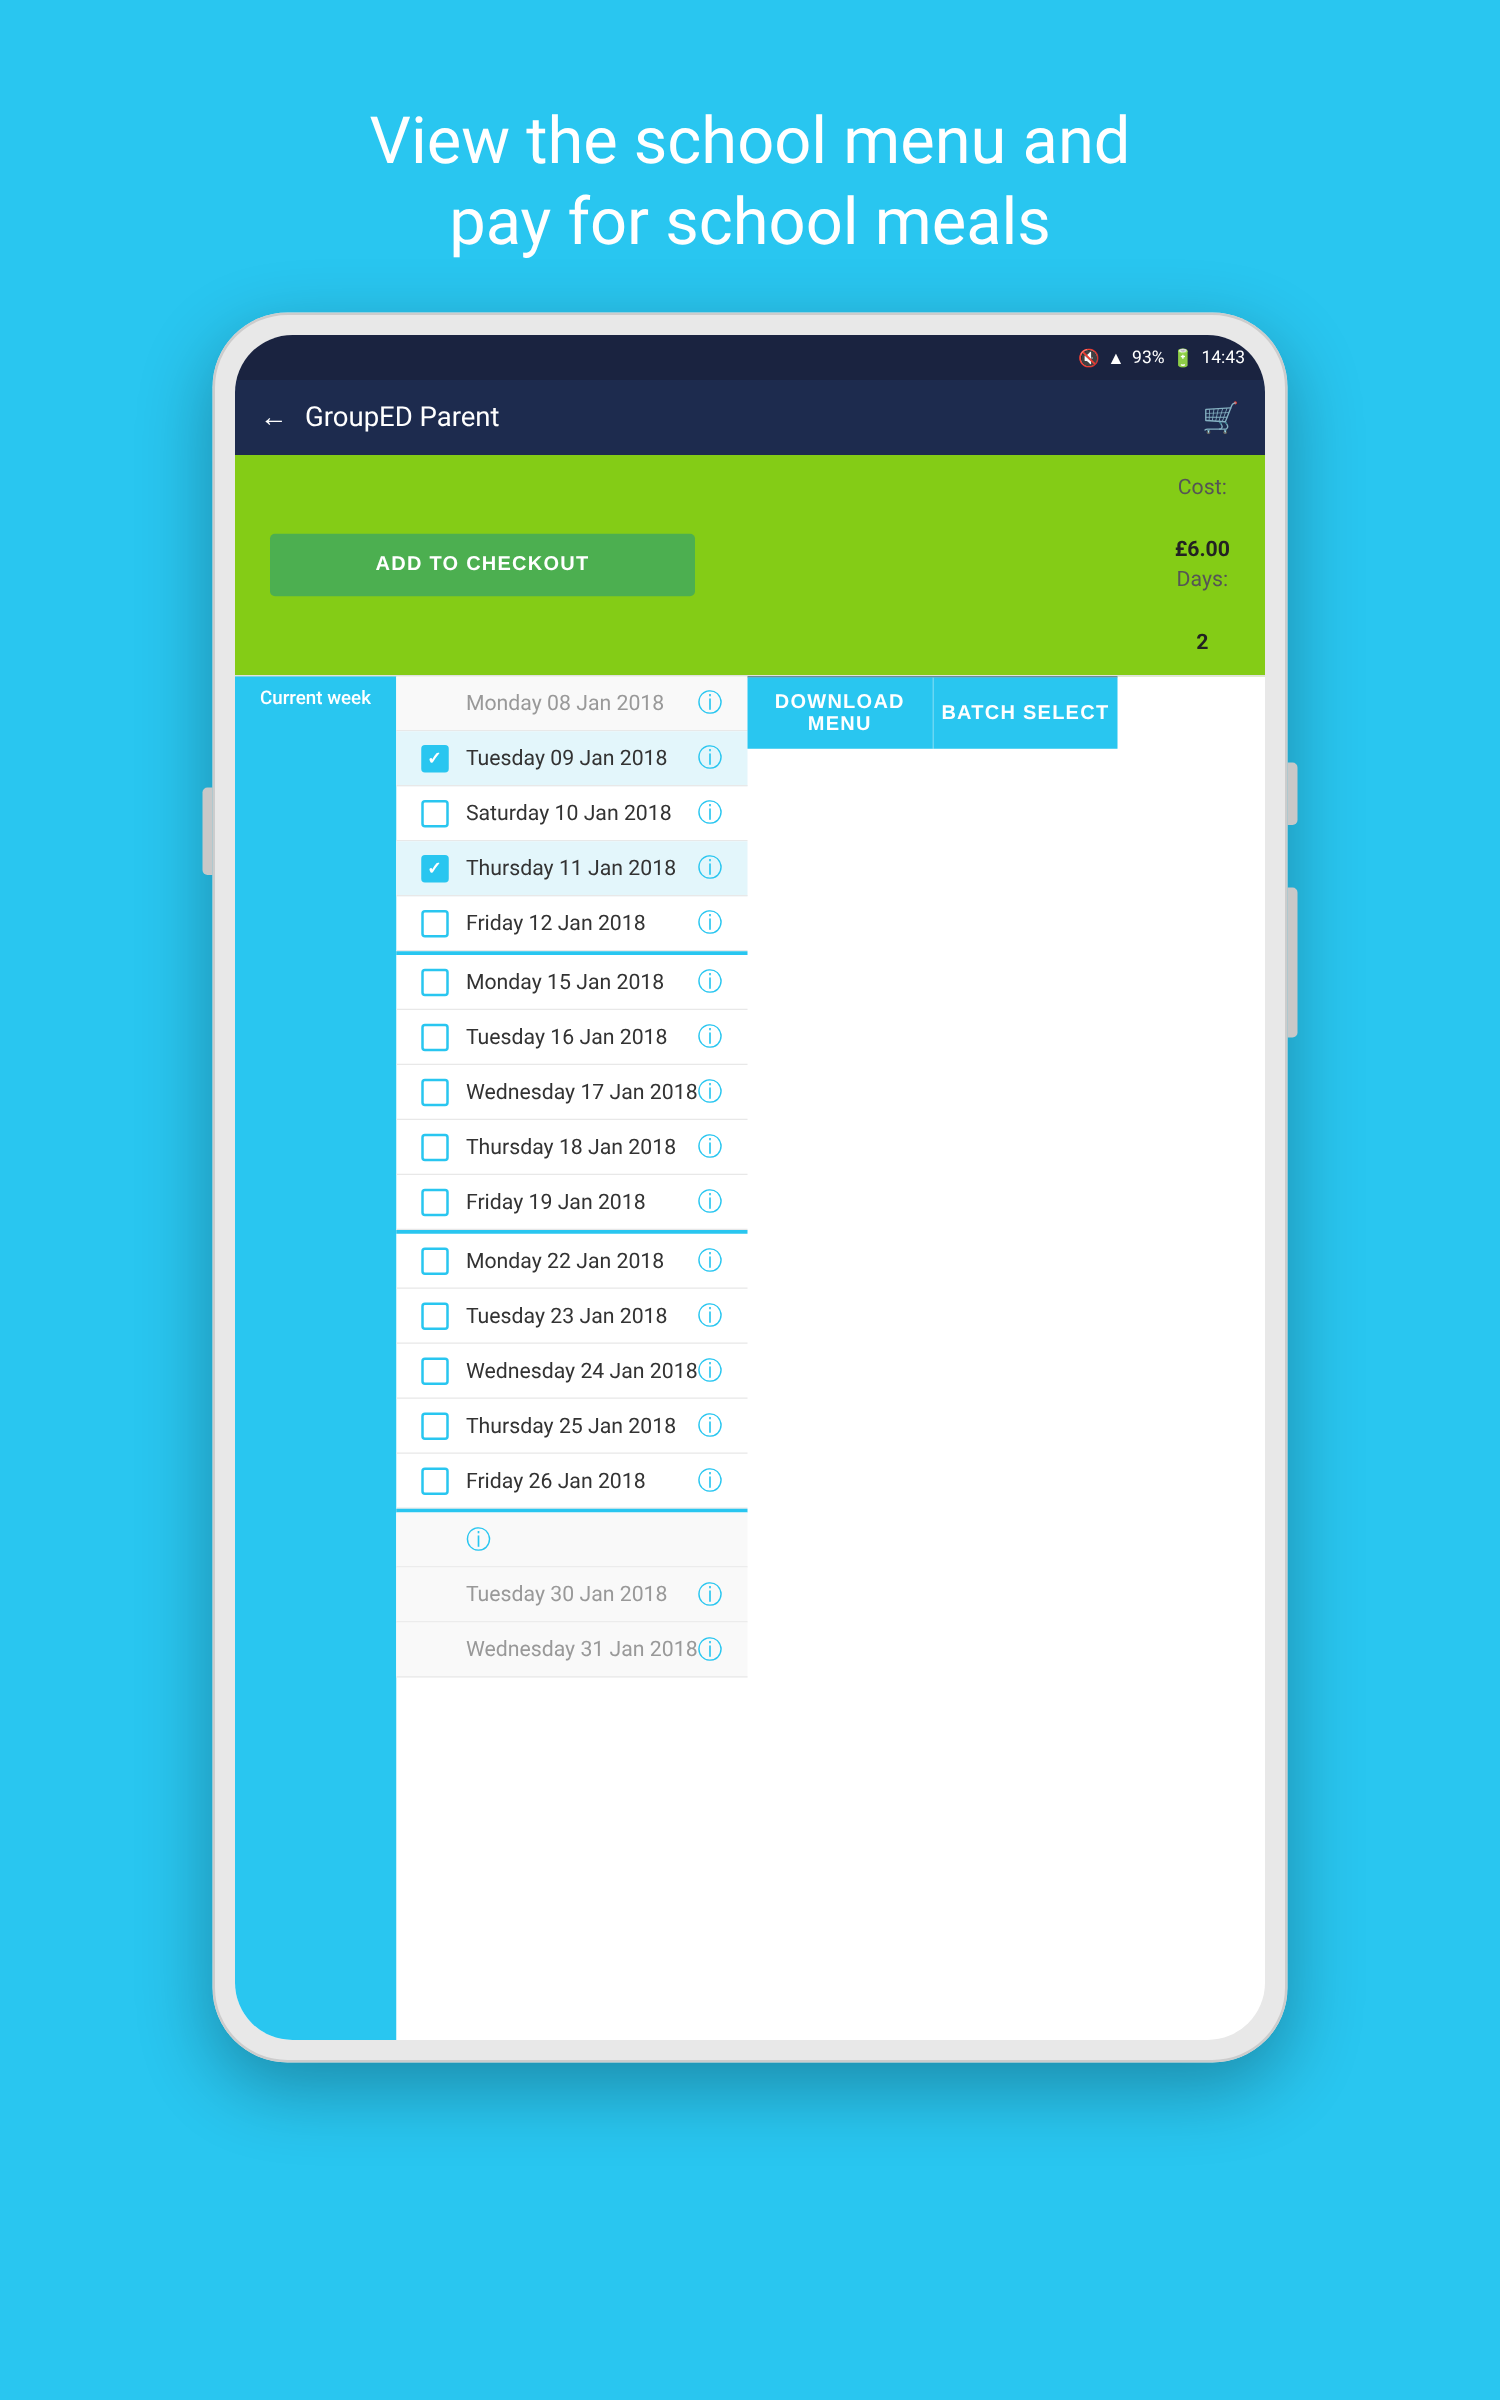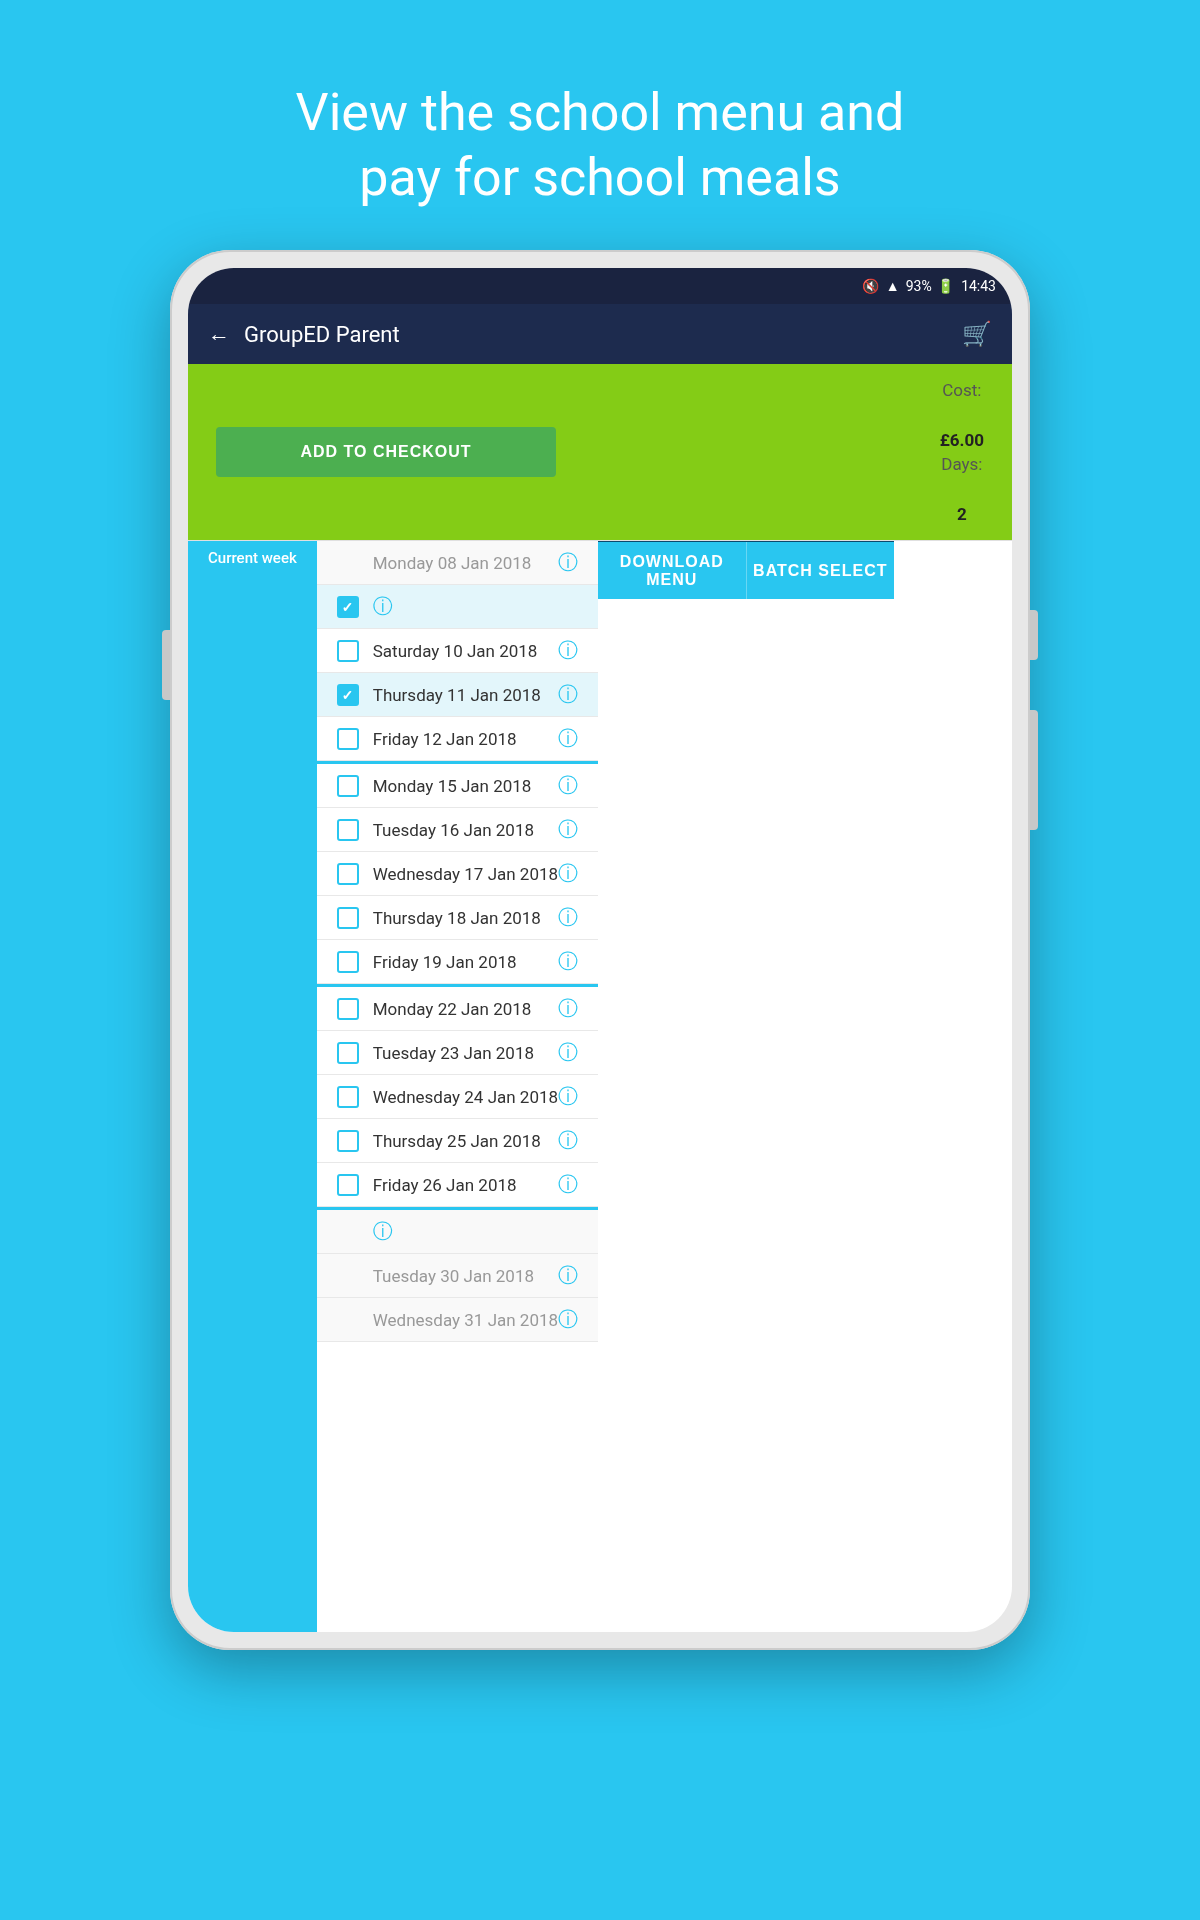--- a/index.html
+++ b/index.html
@@ -302,20 +302,21 @@
       <div id="date-rows-container">
           <div class="date-row disabled">
             <div style="width: 36px; flex-shrink: 0;"></div>
             <span class="date-label disabled-text">Monday 08 Jan 2018</span>
             <span class="info-icon">ⓘ</span>
           </div>
           <div class="date-row checked">
             <div class="checkbox checked-box">
               <span class="checkbox-check">✓</span>
             </div>
+            <span class="date-label">Tuesday 09 Jan 2018</span>
             <span class="info-icon">ⓘ</span>
           </div>
           <div class="date-row">
             <div class="checkbox"></div>
             <span class="date-label">Saturday 10 Jan 2018</span>
             <span class="info-icon">ⓘ</span>
           </div>
           <div class="date-row checked">
             <div class="checkbox checked-box">
               <span class="checkbox-check">✓</span>

